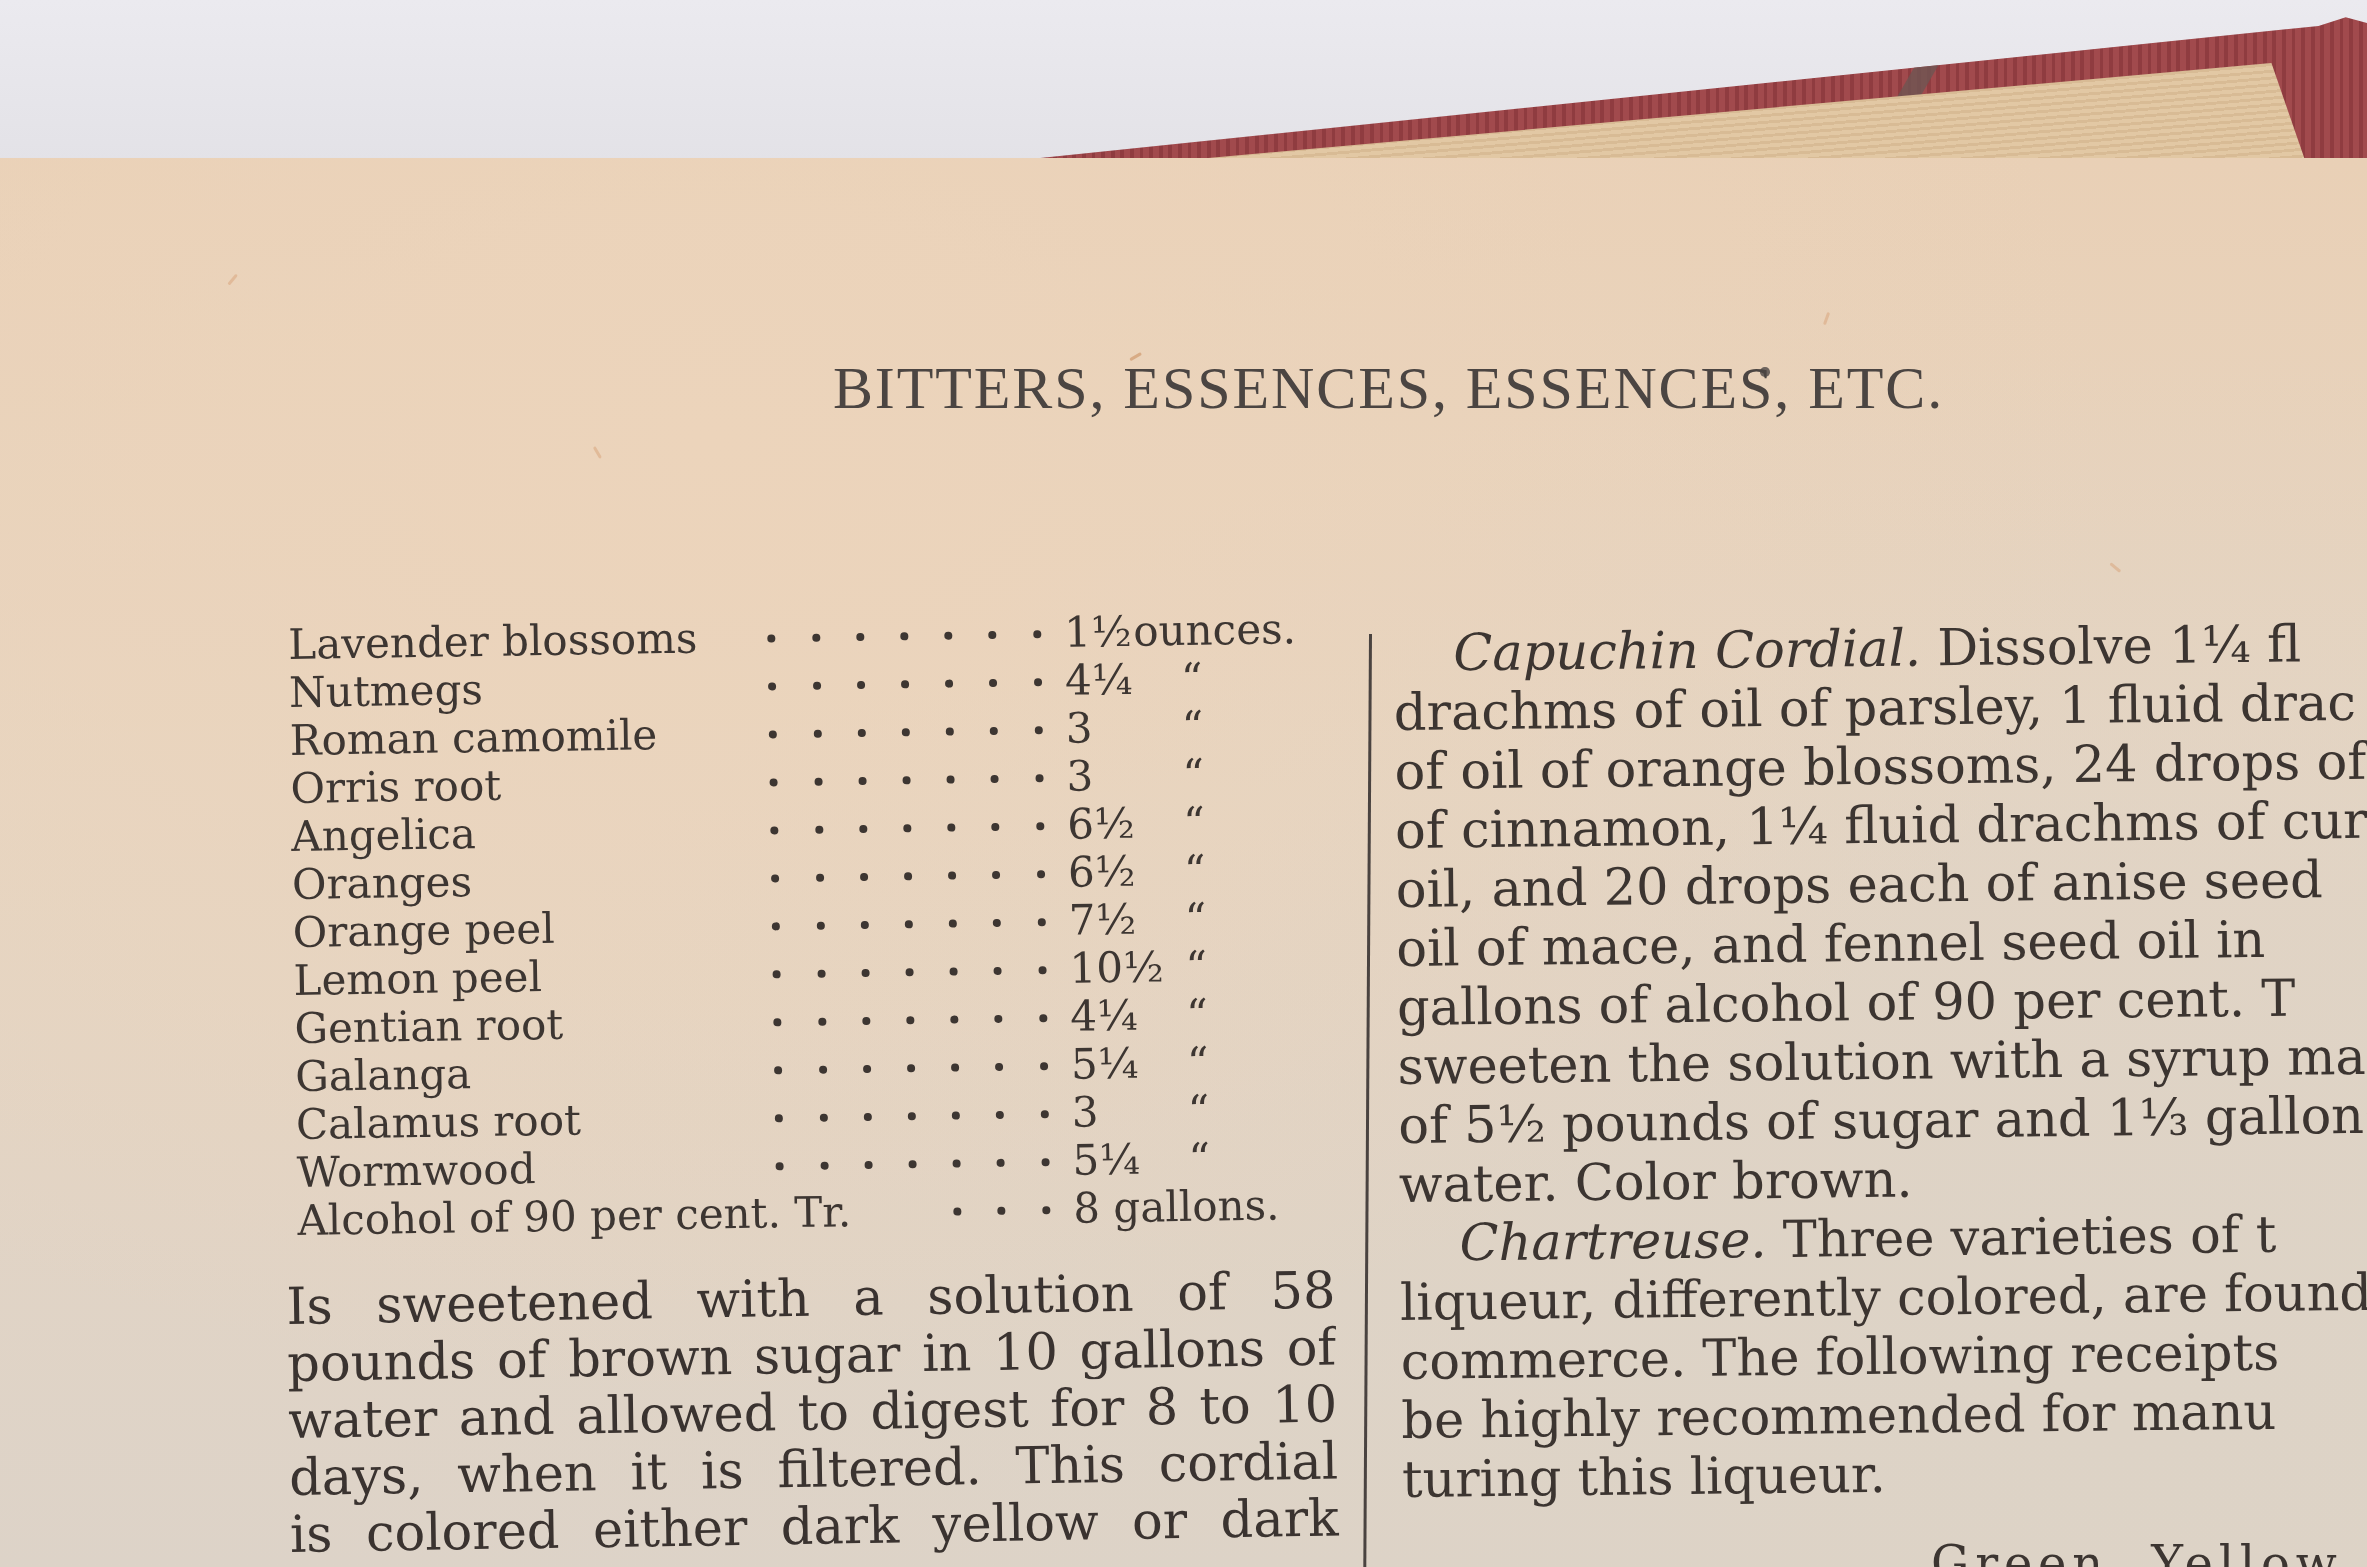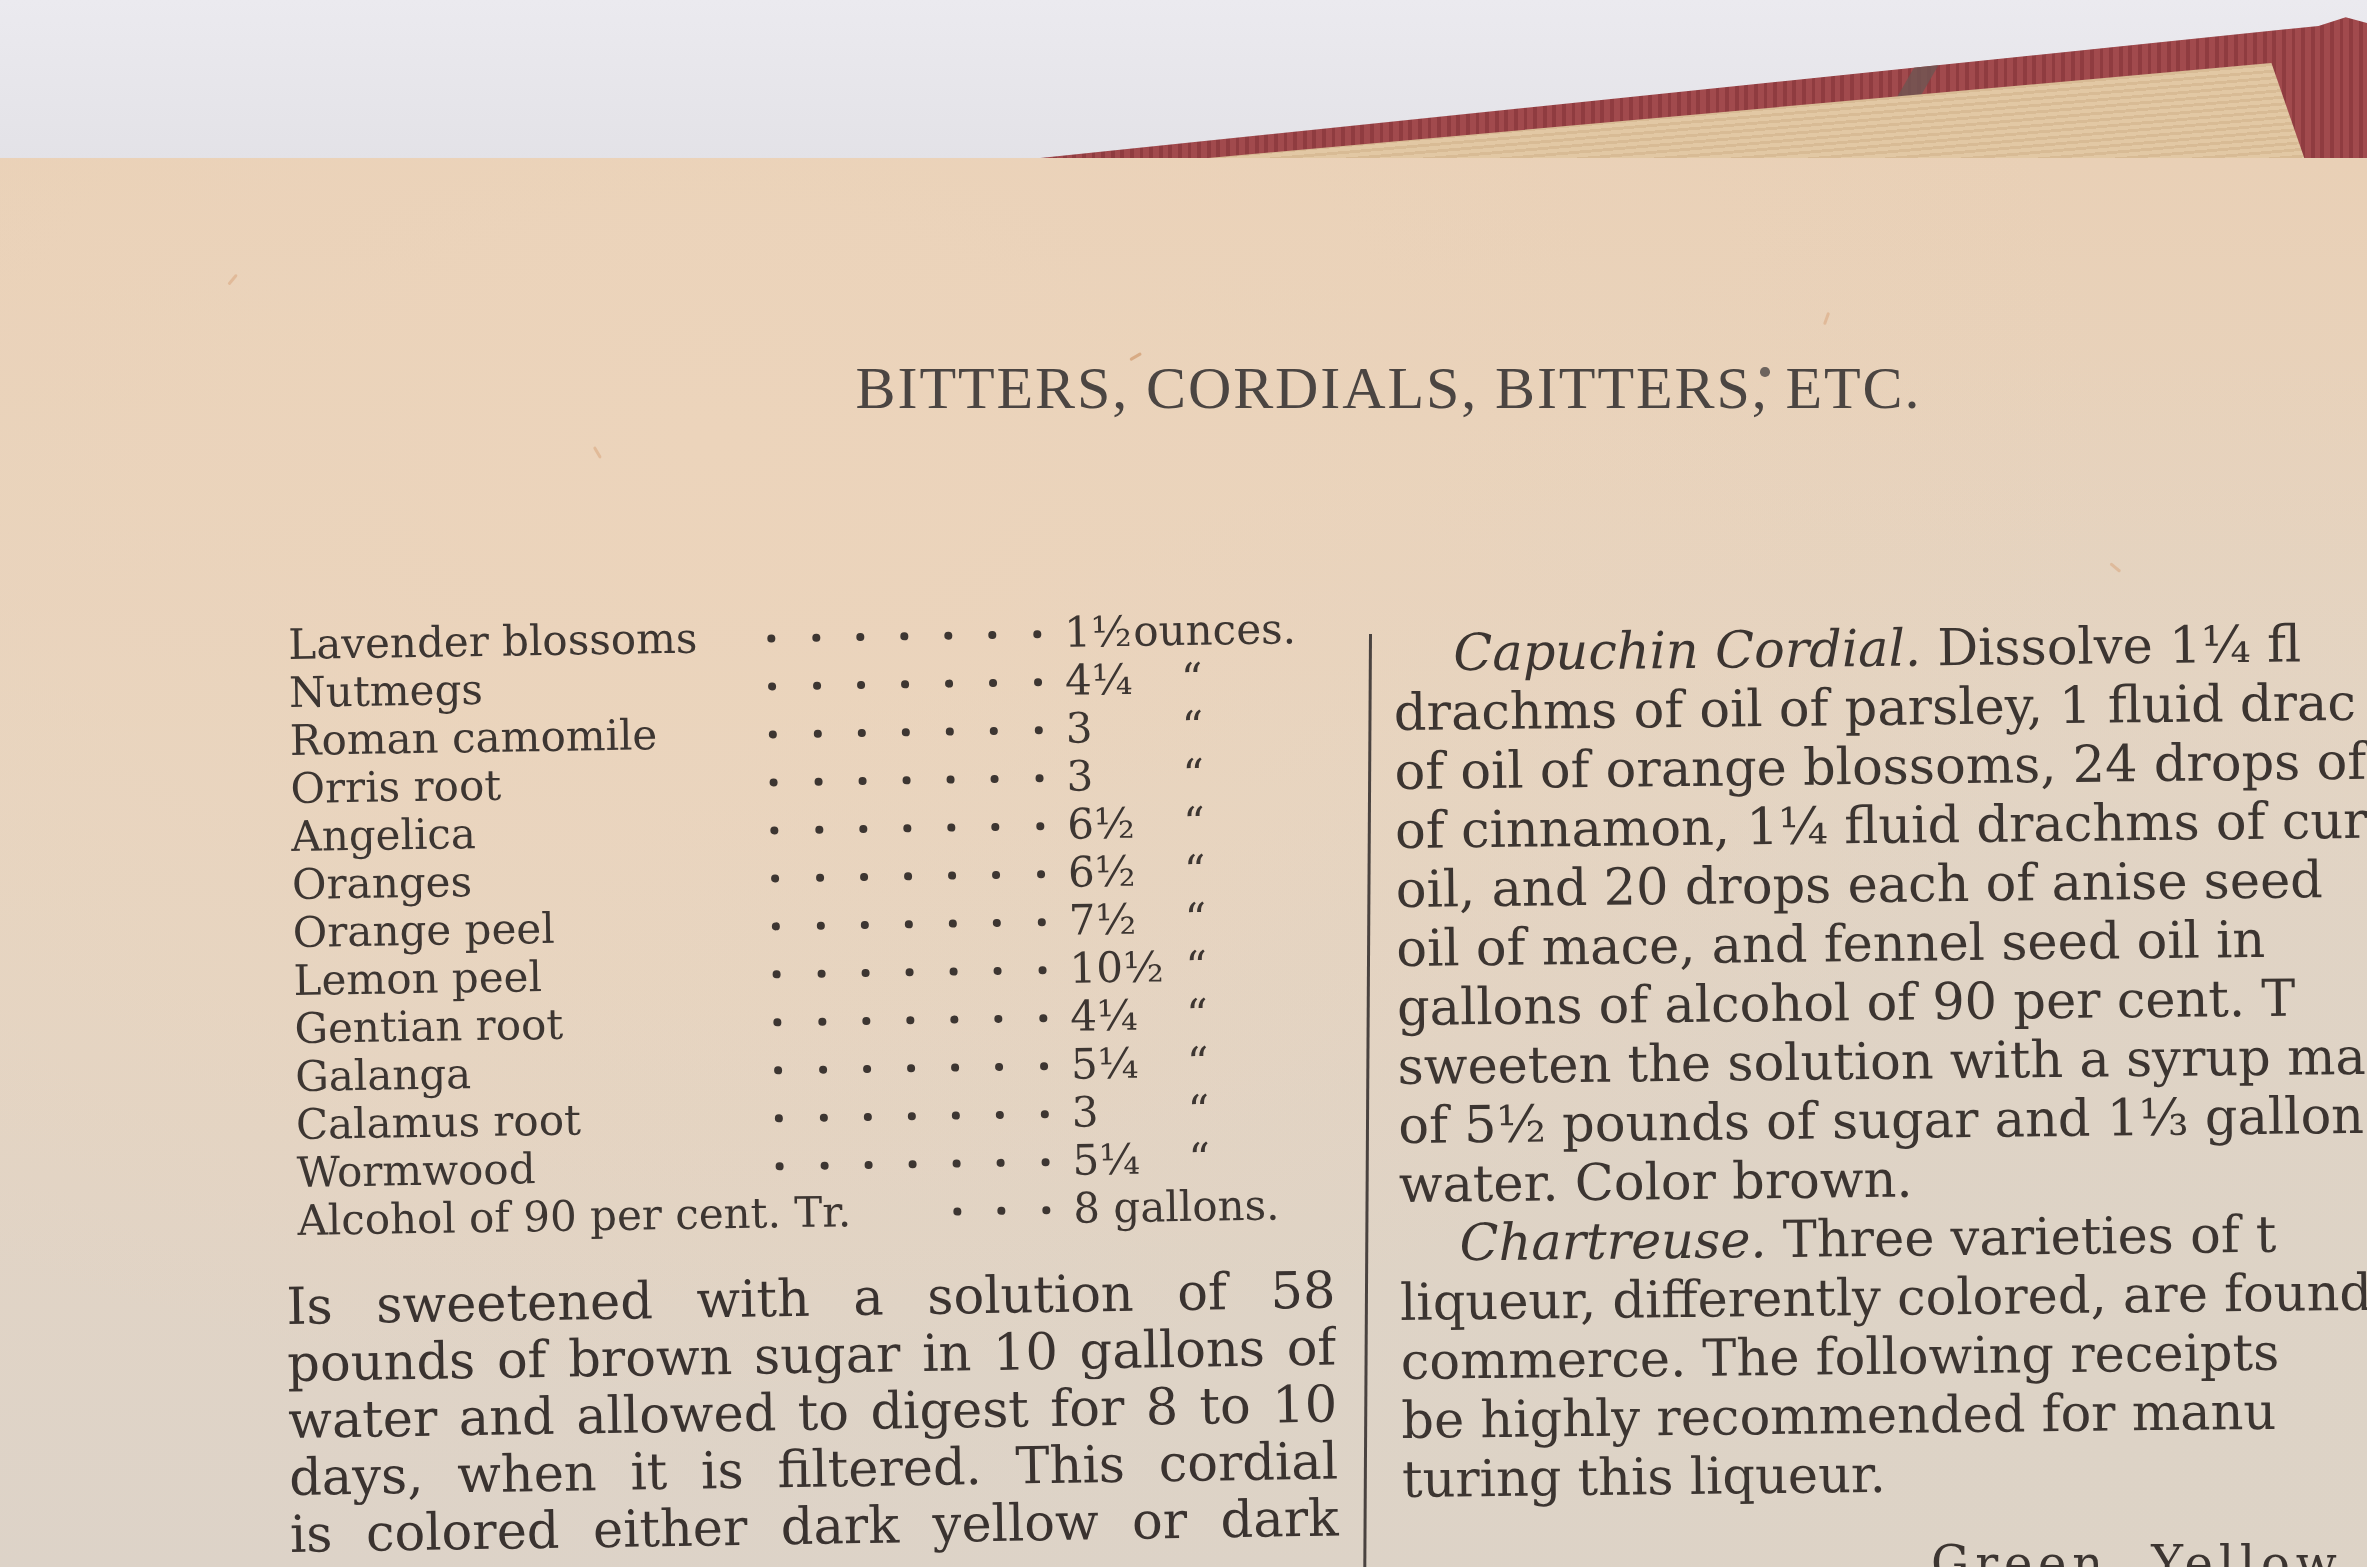--- a/index.html
+++ b/index.html
@@ -77,21 +77,21 @@
 
 <div class="page">
   <div class="fleck" style="left:231px;top:115px;transform:rotate(40deg)"></div>
   <div class="fleck" style="left:1134px;top:192px;transform:rotate(60deg);background:#c98a5a"></div>
   <div class="fleck" style="left:596px;top:288px;transform:rotate(-30deg)"></div>
   <div class="fleck" style="left:1825px;top:154px;transform:rotate(20deg)"></div>
   <div class="fleck" style="left:2114px;top:403px;transform:rotate(-50deg)"></div>
   <div class="speck" style="left:1760px;top:209px"></div>
 </div>
 
-<div class="running-head">BITTERS, CORDIALS, BITTERS, ETC.</div>
+<div class="running-head">BITTERS, ESSENCES, ESSENCES, ETC.</div>
 
 <div class="divider"></div>
 
 <div class="ingredients" id="ing-list">
     <div class="ing-row">
       <span class="ing-name">Lavender blossoms</span>
       <span class="ing-dots">
         <span class="dot" style="left: 745px;"></span>
         <span class="dot" style="left: 700px;"></span>
         <span class="dot" style="left: 656px;"></span>

